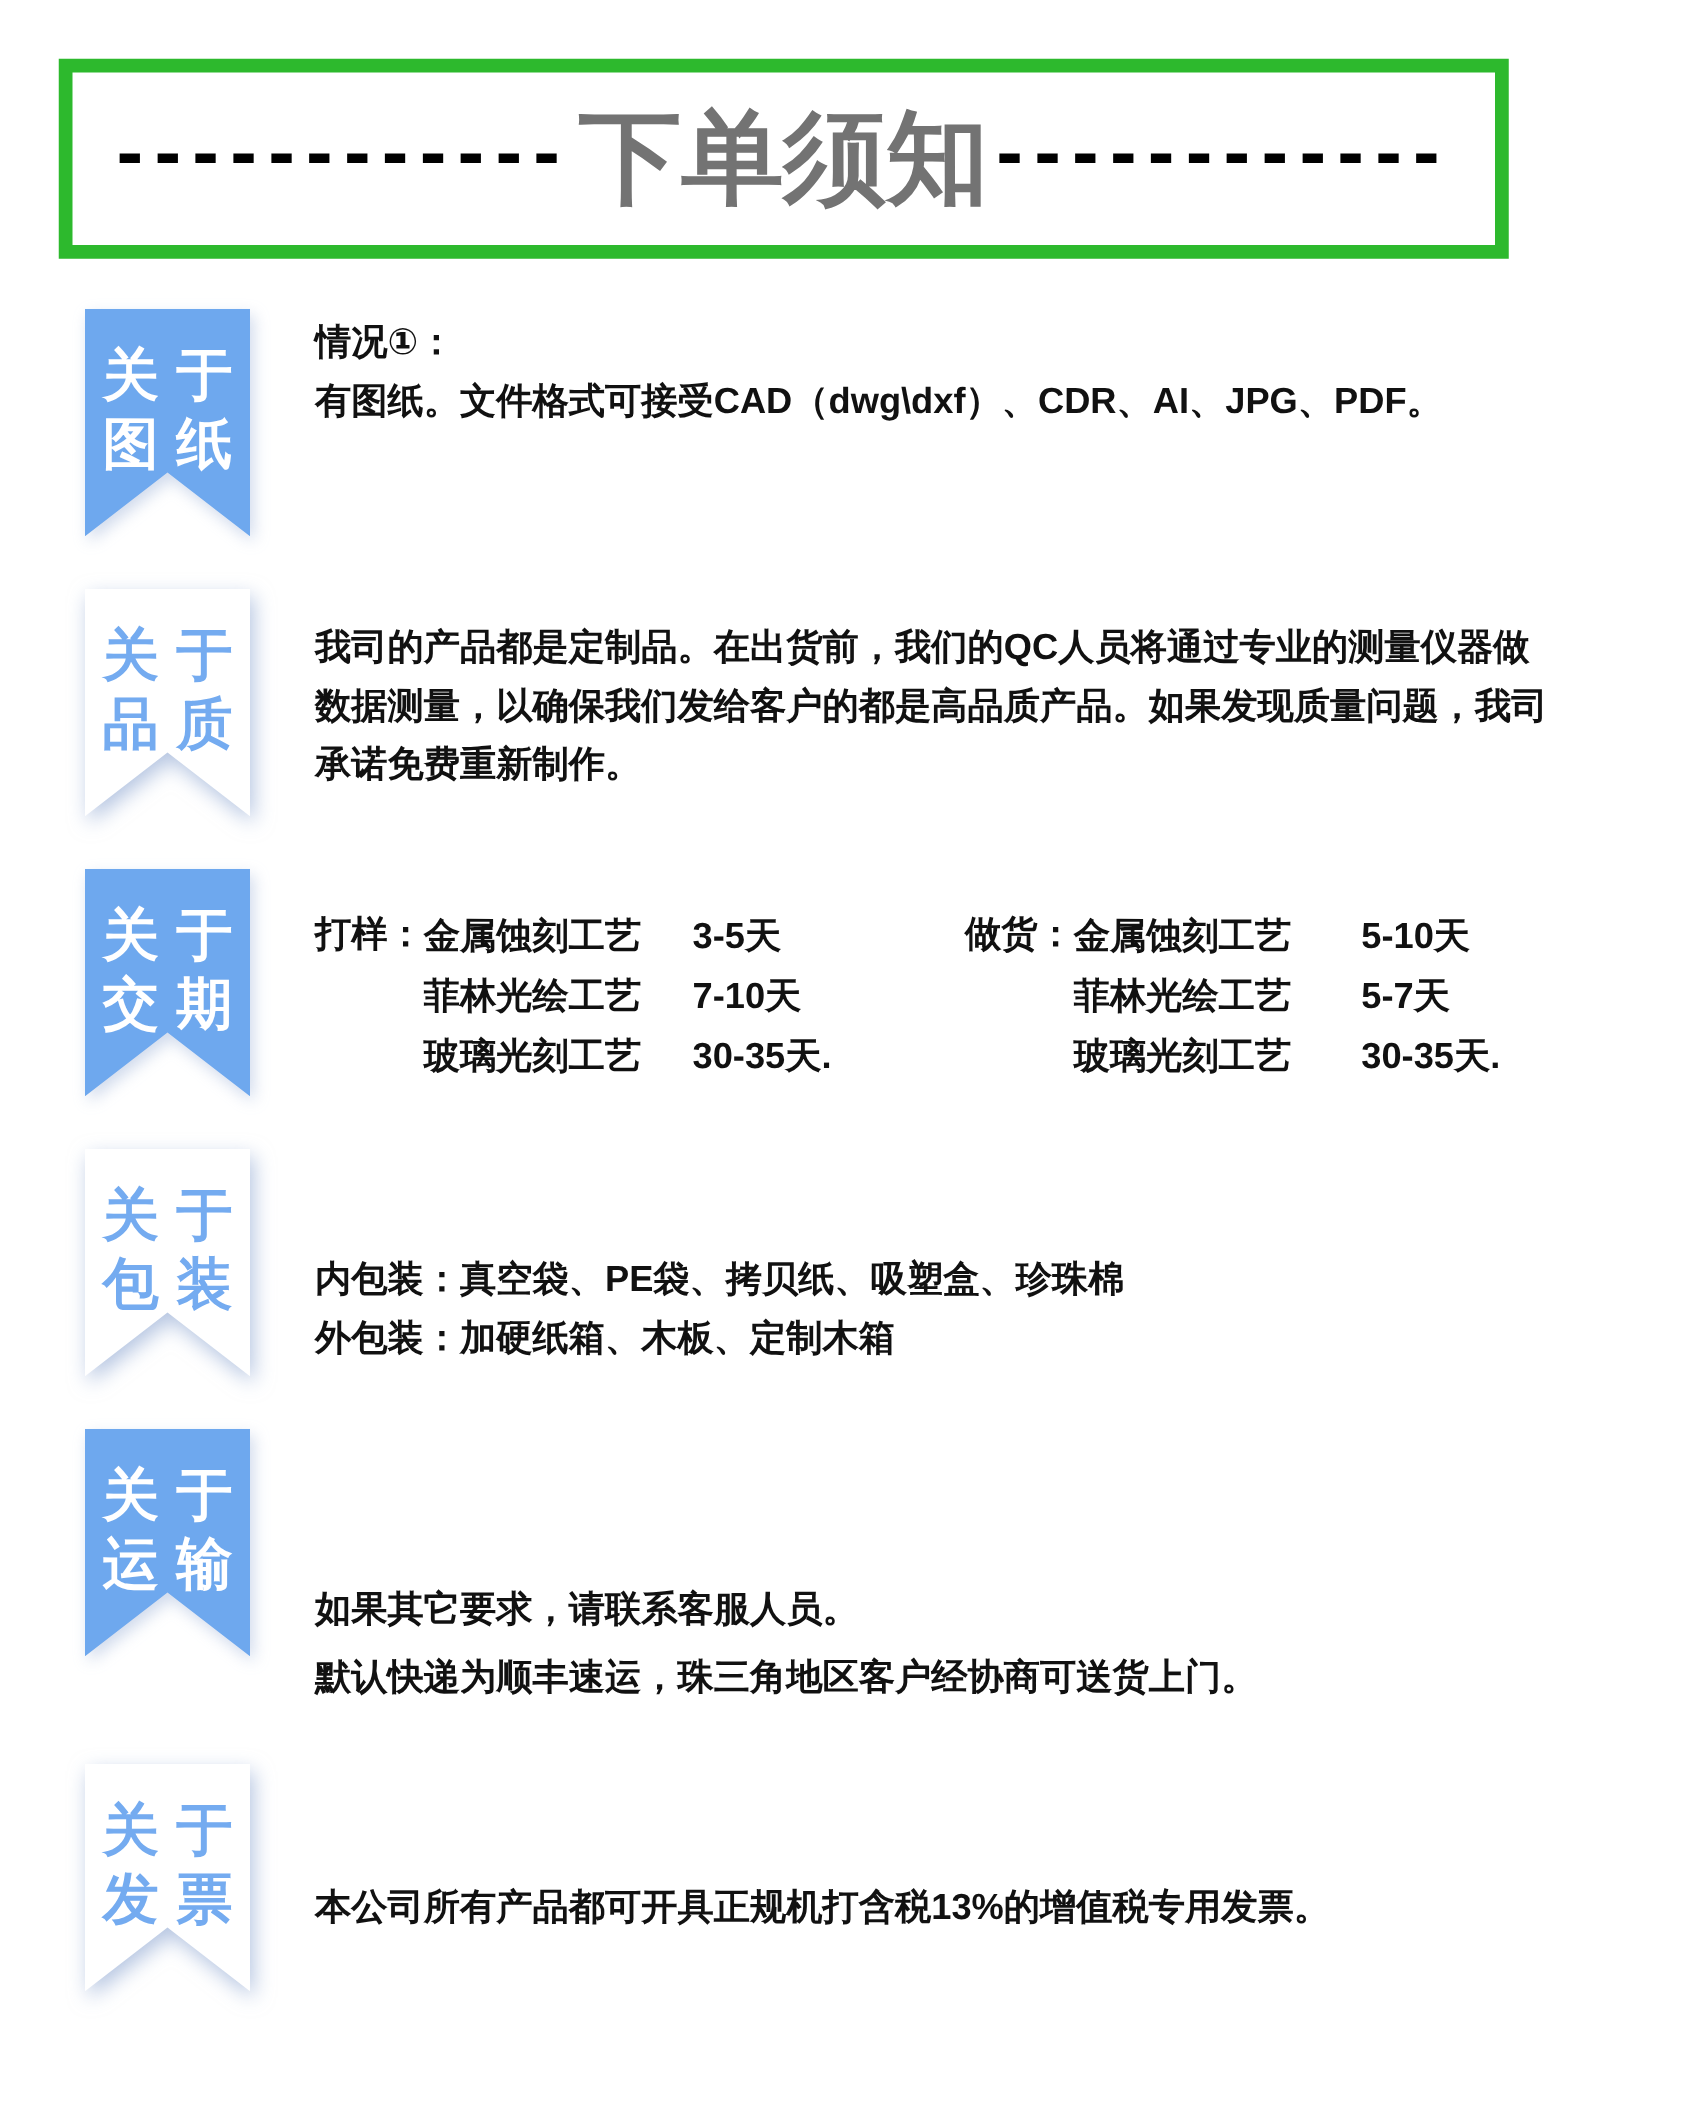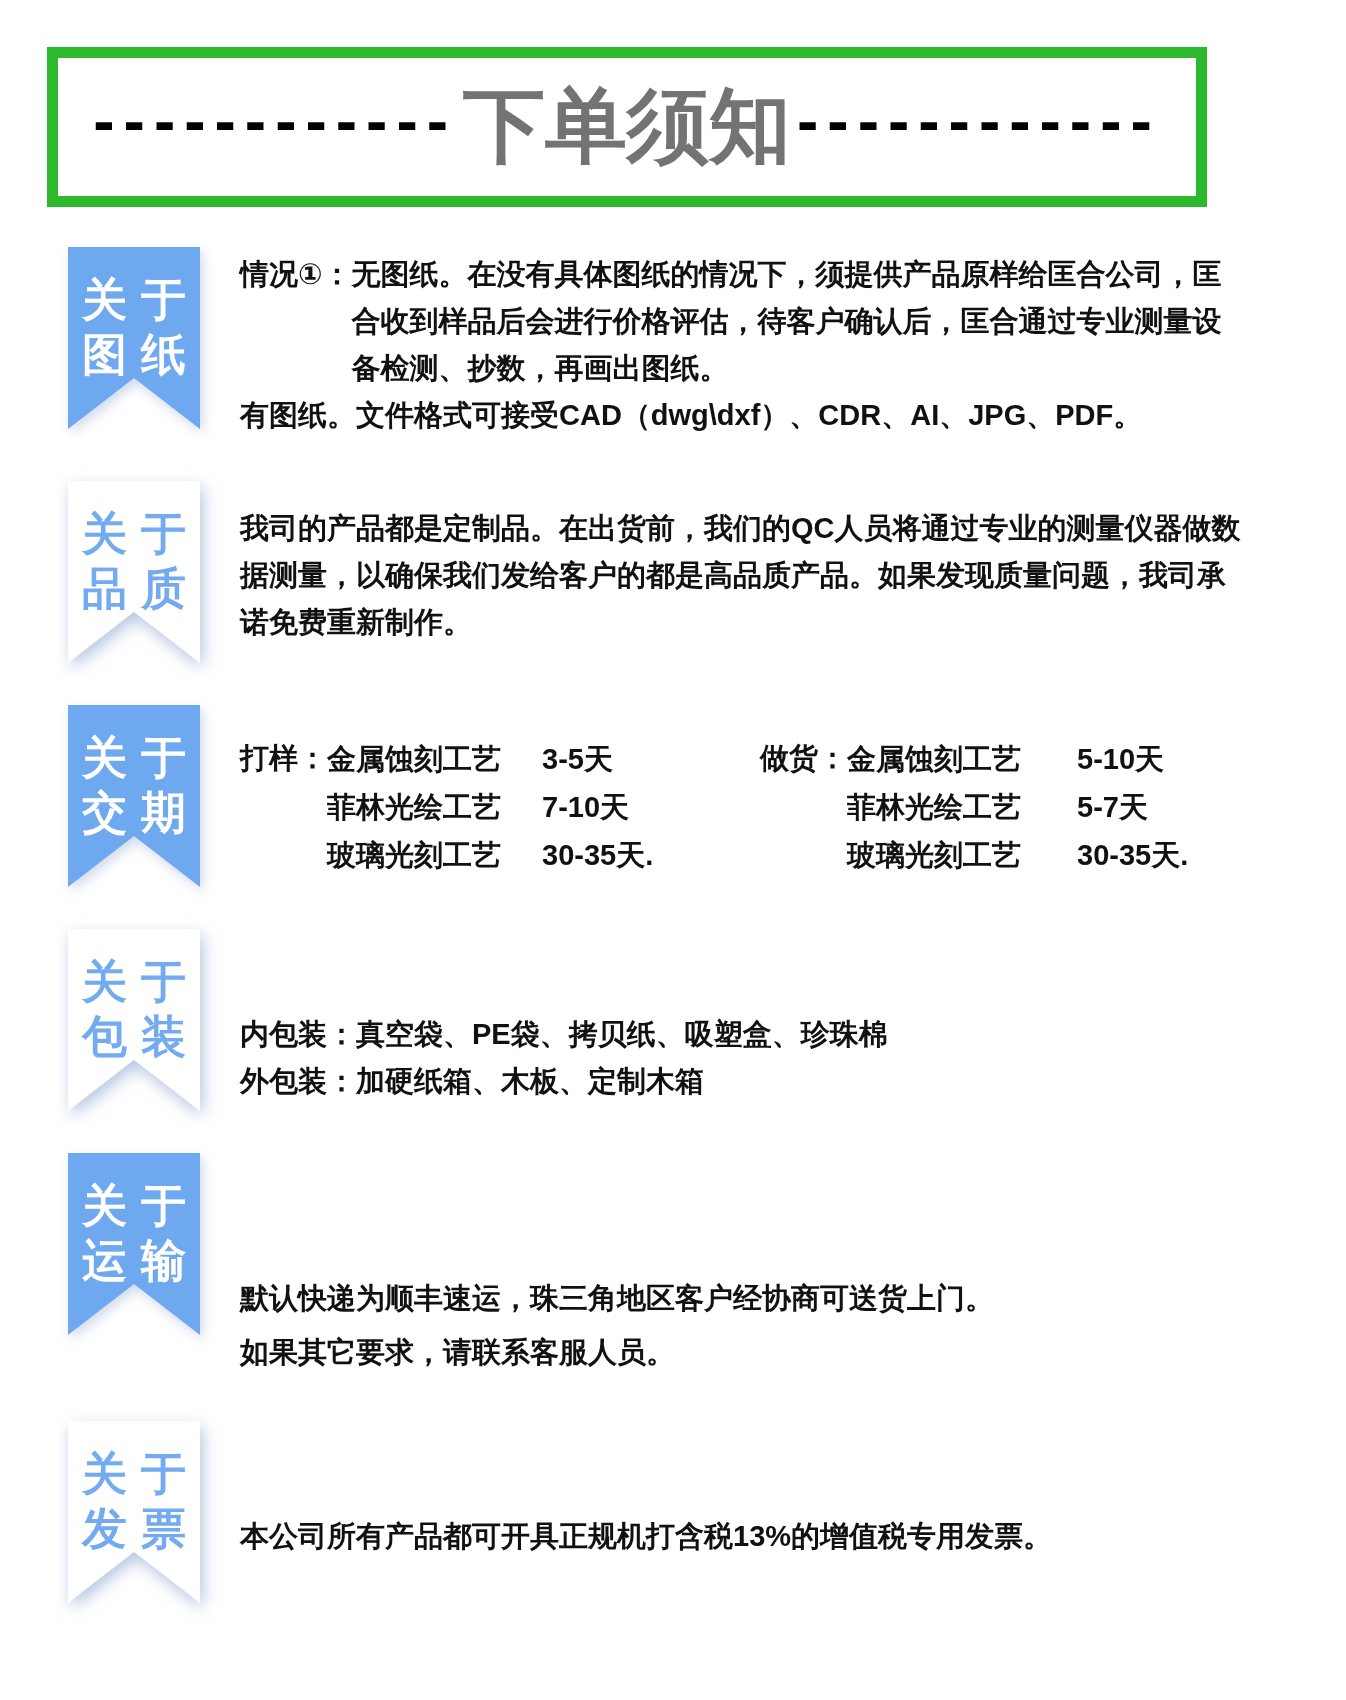--- a/index.html
+++ b/index.html
@@ -48,21 +48,21 @@
     padding-top:26px;box-sizing:border-box;
   }
   .ribbon.blue{background:#6ea8ee;color:#ffffff;}
   .ribbon.white{background:#ffffff;color:#74abf0;}
   .ribbon-line{
     font-size:45px;font-weight:bold;line-height:1.22;
     letter-spacing:14px;padding-left:14px;white-space:nowrap;
   }
 
   .content{
-    flex:1;margin-left:12px;
+    flex:1;margin-left:24px;
     font-size:29px;font-weight:bold;line-height:47px;
   }
   .para{display:flex;}
   .para-label{white-space:nowrap;flex:0 0 auto;}
   .para-text{flex:1;}
 
   
   .delivery{display:flex;padding-top:30px;}
   .delivery-col{display:flex;}
   .delivery-col.left{flex:0 0 445px;margin-right:75px;}
@@ -97,21 +97,20 @@
     <div class="section">
       <div class="ribbon-wrap blue">
         <div class="ribbon blue">
           <span class="ribbon-line">关于</span>
           <span class="ribbon-line">图纸</span>
         </div>
       </div>
       <div class="content drawings-content">
         <div class="para">
           <span class="para-label">情况①：</span>
-          <span class="para-text">无图纸。在没有具体图纸的情况下，须提供产品原样给匡合公司，匡合收到样品后会进行价格评估，待客户确认后，匡合通过专业测量设备检测、抄数，再画出图纸。</span>
         </div>
         <div class="para">
           <span class="para-text">有图纸。文件格式可接受CAD（dwg\dxf）、CDR、AI、JPG、PDF。</span>
         </div>
       </div>
     </div>
 
     <div class="section">
       <div class="ribbon-wrap white">
         <div class="ribbon white">
@@ -189,22 +188,22 @@
     </div>
 
     <div class="section">
       <div class="ribbon-wrap blue">
         <div class="ribbon blue">
           <span class="ribbon-line">关于</span>
           <span class="ribbon-line">运输</span>
         </div>
       </div>
       <div class="content ship-content">
+        <div>如果其它要求，请联系客服人员。</div>
         <div>默认快递为顺丰速运，珠三角地区客户经协商可送货上门。</div>
-        <div>如果其它要求，请联系客服人员。</div>
       </div>
     </div>
 
     <div class="section">
       <div class="ribbon-wrap white">
         <div class="ribbon white">
           <span class="ribbon-line">关于</span>
           <span class="ribbon-line">发票</span>
         </div>
       </div>

